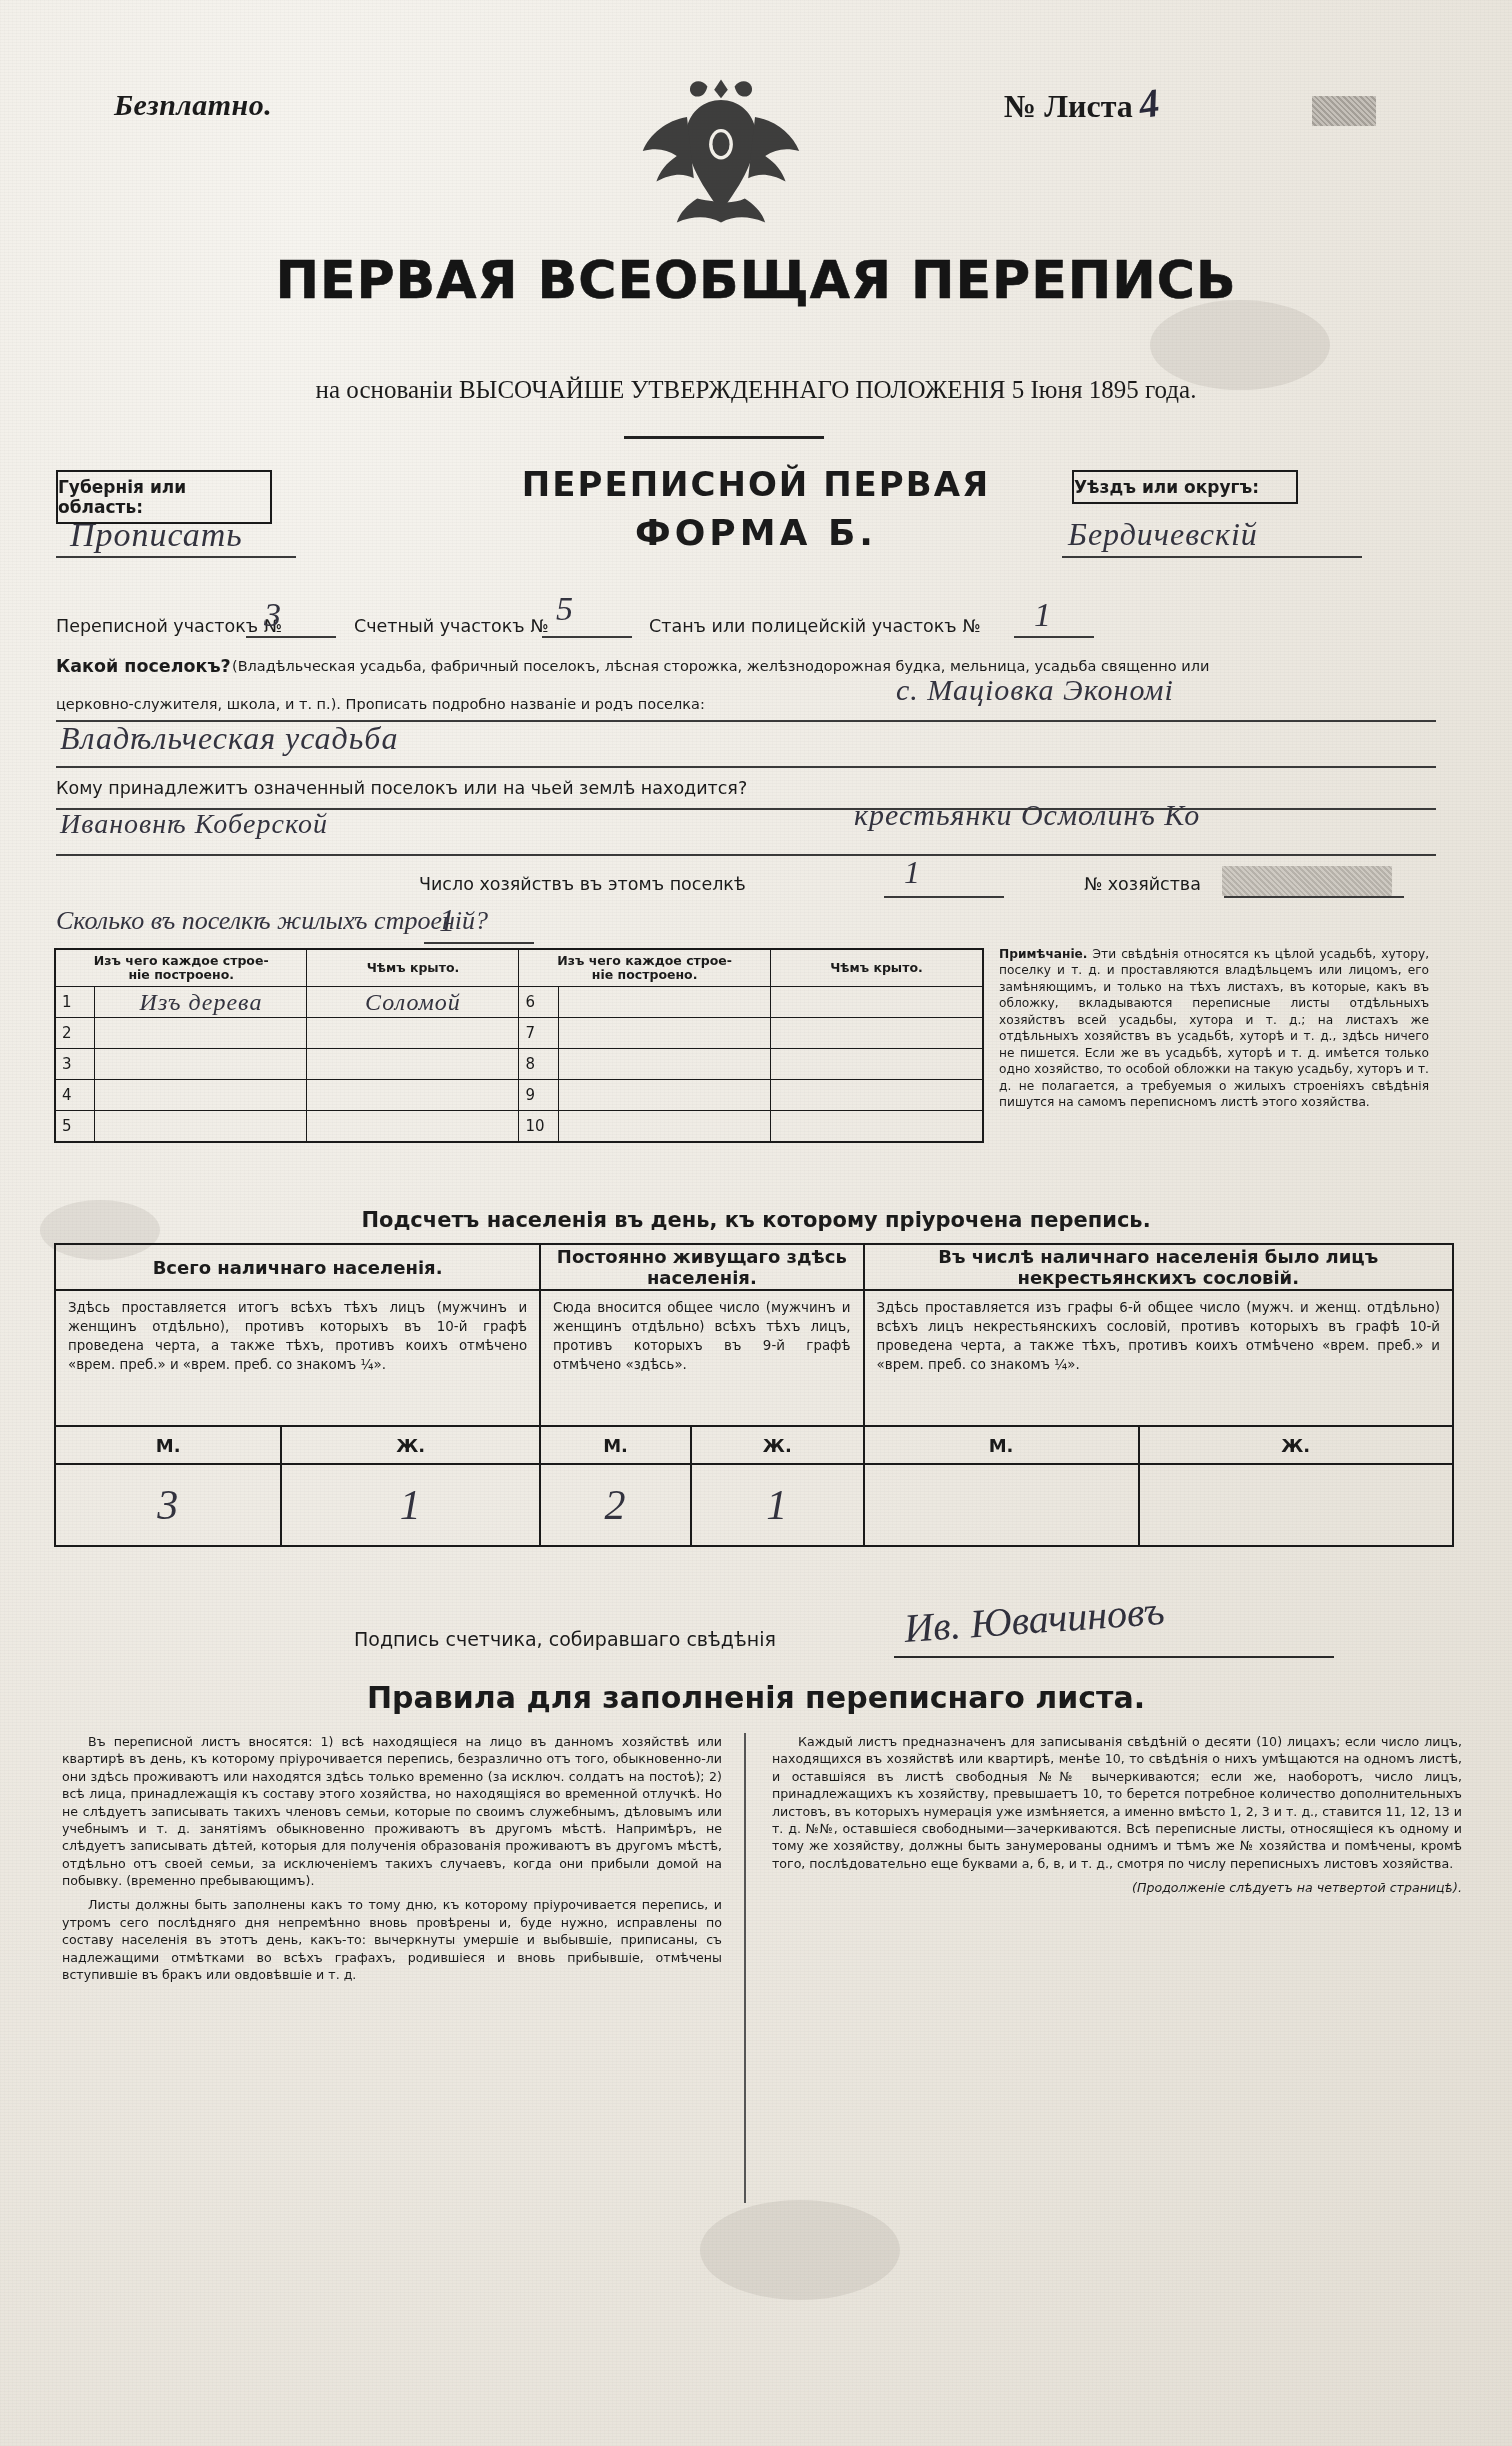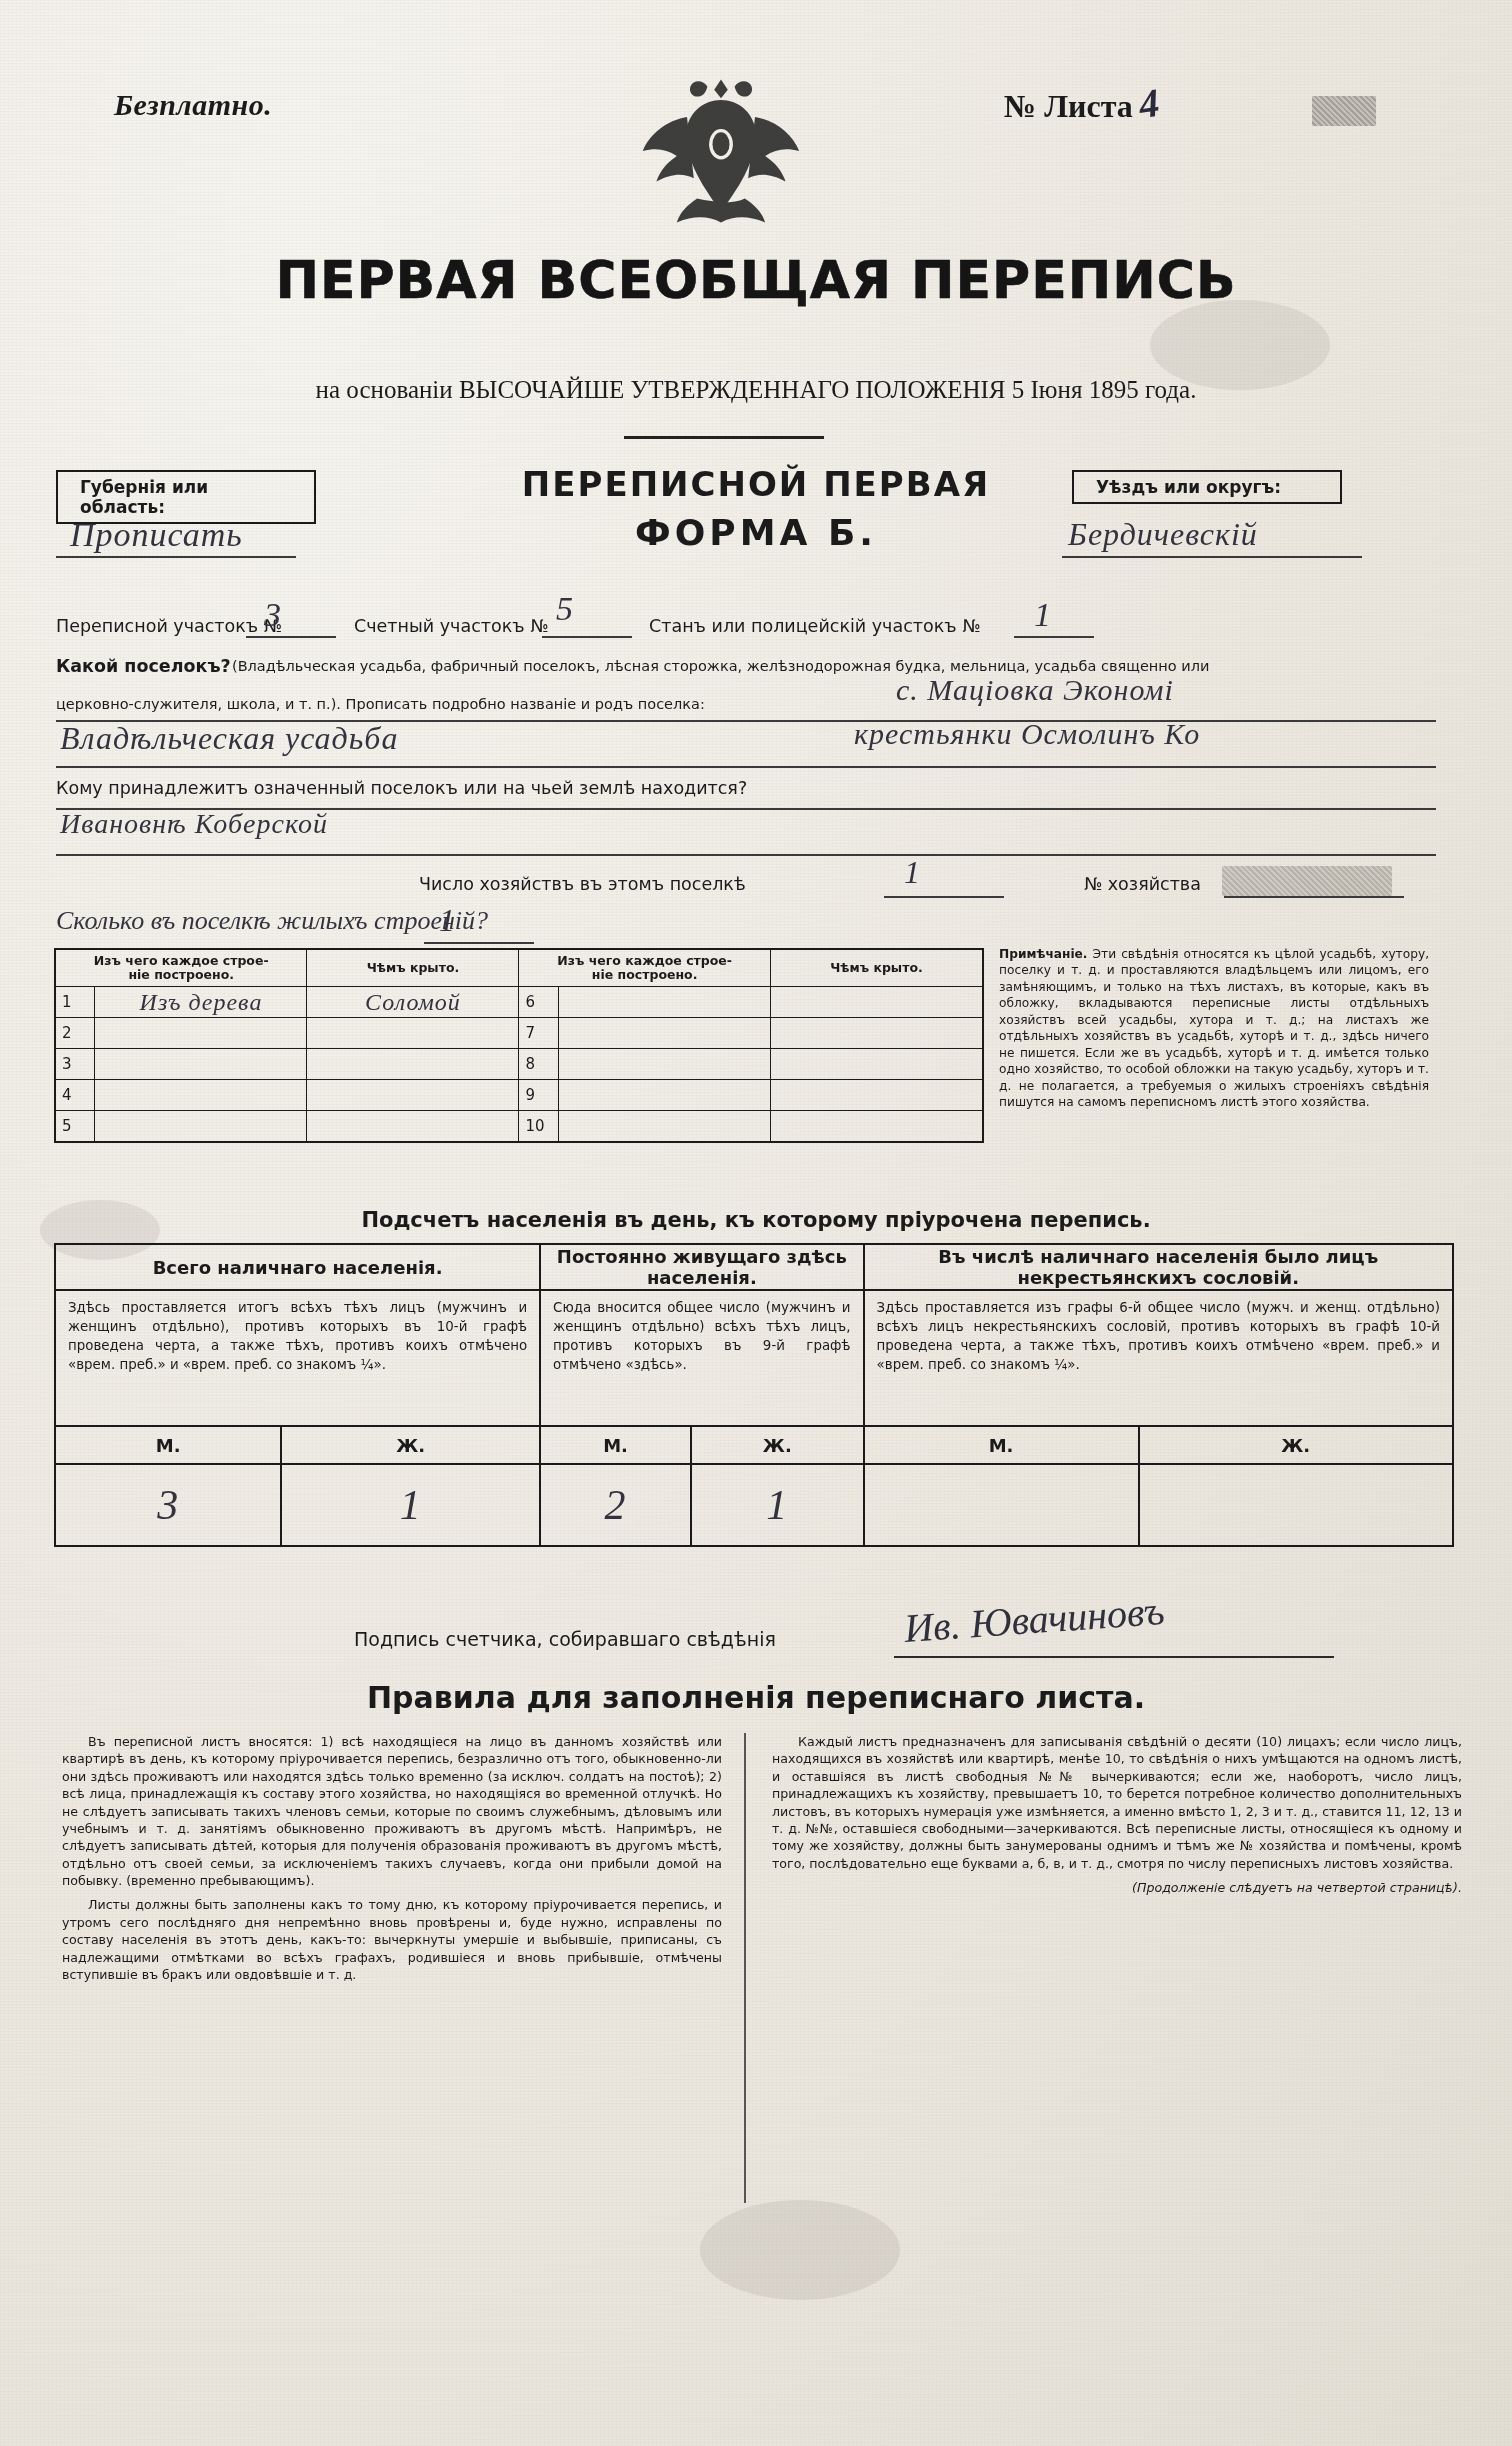--- a/index.html
+++ b/index.html
@@ -90,21 +90,21 @@
   .formtitle .l2{
     font-family:"DejaVu Sans", sans-serif;
     font-size:36px;font-weight:bold;letter-spacing:4px;margin-top:8px;
   }
 
   .boxlbl{
     position:absolute;
     border:2px solid #1a1a1a;
     font-family:"DejaVu Sans", sans-serif;
     font-weight:bold;font-size:17px;
-    padding:5px 22px;
+    padding:5px 0;
     background:transparent;
   }
   #gub-box{left:32px;top:452px;width:212px;}
   #uezd-box{left:1040px;top:452px;width:222px;margin-left:8px;}
 
   .handline{
     position:absolute;
     font-family:"Liberation Serif", serif;
     font-style:italic;
     color:#33333f;
@@ -286,21 +286,21 @@
 
     <div class="line" style="left:32px;top:638px;font-weight:bold;">Какой поселокъ?</div>
     <div class="line serif" style="left:208px;top:640px;font-size:14.5px;font-family:'DejaVu Sans',sans-serif;">(Владѣльческая усадьба, фабричный поселокъ, лѣсная сторожка, желѣзнодорожная будка, мельница, усадьба священно или</div>
     <div class="line" style="left:32px;top:678px;font-size:14.5px;">церковно-служителя, школа, и т. п.). Прописать подробно названіе и родъ поселка:</div>
     <div class="handline hw" style="left:872px;top:655px;font-size:30px;">с. Маціовка Экономі</div>
     <div class="ruleline" style="left:32px;top:702px;width:1380px;"></div>
     <div class="handline hw" style="left:36px;top:702px;font-size:32px;">Владѣльческая усадьба</div>
     <div class="ruleline" style="left:32px;top:748px;width:1380px;"></div>
 
     <div class="line" style="left:32px;top:760px;">Кому принадлежитъ означенный поселокъ или на чьей землѣ находится?</div>
-    <div class="handline hw" style="left:830px;top:699px;font-size:30px;">крестьянки Осмолинъ Ко</div>
+    <div class="handline hw" style="left:830px;top:780px;font-size:30px;">крестьянки Осмолинъ Ко</div>
     <div class="ruleline" style="left:32px;top:790px;width:1380px;"></div>
     <div class="handline hw" style="left:36px;top:790px;font-size:28px;">Ивановнѣ Коберской</div>
     <div class="ruleline" style="left:32px;top:836px;width:1380px;"></div>
 
     <div class="line" style="left:395px;top:856px;">Число хозяйствъ въ этомъ поселкѣ</div>
     <div class="handline hw" style="left:880px;top:836px;font-size:32px;">1</div>
     <div class="ruleline" style="left:860px;top:878px;width:120px;"></div>
 
     <div class="line" style="left:1060px;top:856px;">№ хозяйства</div>
     <div class="ruleline" style="left:1200px;top:878px;width:180px;"></div>

